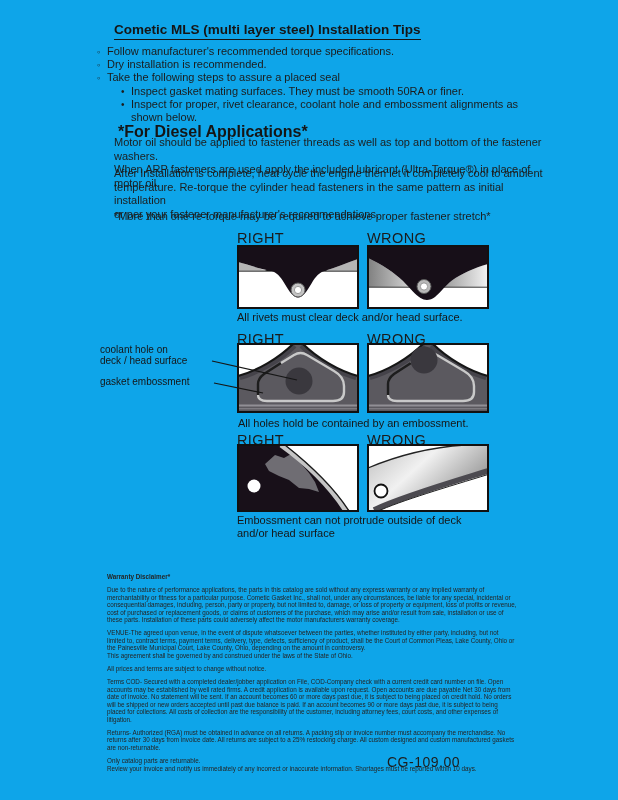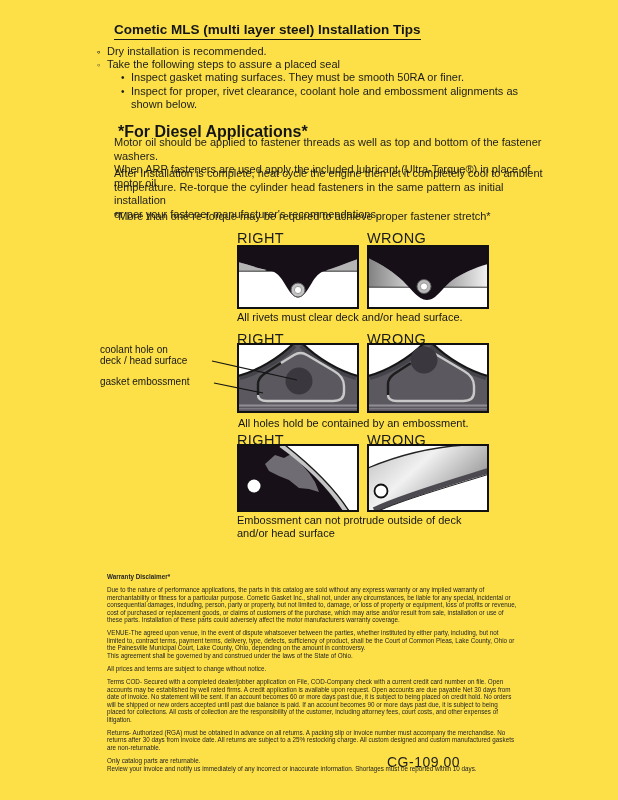--- a/index.html
+++ b/index.html
@@ -1,17 +1,17 @@
 <!DOCTYPE html>
 <html><head>
 <meta charset="utf-8">
 <style>
   html,body{margin:0;padding:0;background:#ffffff;}
   .page{
-    position:relative;width:618px;height:800px;background:#fde047;
+    position:relative;width:618px;height:800px;background:#0ea5e9;
     font-family:"Liberation Sans","DejaVu Sans",sans-serif;color:#1c1c1c;overflow:hidden;
   }
   .title{
     position:absolute;left:114px;top:22px;margin:0;
     font-size:13.5px;font-weight:bold;color:#151515;
     border-bottom:1.6px solid #151515;padding-bottom:2px;display:inline-block;
   }
   .tips{position:absolute;left:97px;top:45px;width:440px;font-size:11px;line-height:13.2px;}
   .tip{position:relative;padding-left:10px;}
   .tip .mk{position:absolute;left:0;top:0;font-size:9.5px;}
@@ -30,21 +30,21 @@
   .pagecode{position:absolute;left:387px;top:754px;font-size:14px;letter-spacing:.5px;color:#1d1d1d;}
 </style>
 </head>
 <body>
 
 <div class="page">
 
   <h1 class="title">Cometic MLS (multi layer steel) Installation Tips</h1>
 
   <div class="tips">
-    <div class="tip"><span class="mk">◦</span></div>
+    <div class="tip"><span class="mk">◦</span><span>Follow manufacturer's recommended torque specifications.</span></div>
     <div class="tip"><span class="mk">◦</span><span>Dry installation is recommended.</span></div>
     <div class="tip"><span class="mk">◦</span><span>Take the following steps to assure a placed seal</span></div>
     <div class="tip sub"><span class="mk">•</span><span>Inspect gasket mating surfaces.  They must be smooth 50RA or finer.</span></div>
     <div class="tip sub"><span class="mk">•</span><span>Inspect for proper, rivet clearance, coolant hole and embossment alignments as shown below.</span></div>
   </div>
 
   <h2 class="diesel-head">*For Diesel Applications*</h2>
   <div class="para" style="top:136px">Motor oil should be applied to fastener threads as well as top and bottom of the fastener washers.
 When ARP fasteners are used apply the included lubricant (Ultra-Torque®) in place of motor oil.</div>
   <div class="para" style="top:167px">After Installation is complete, heat cycle the engine then let it completely cool to ambient

